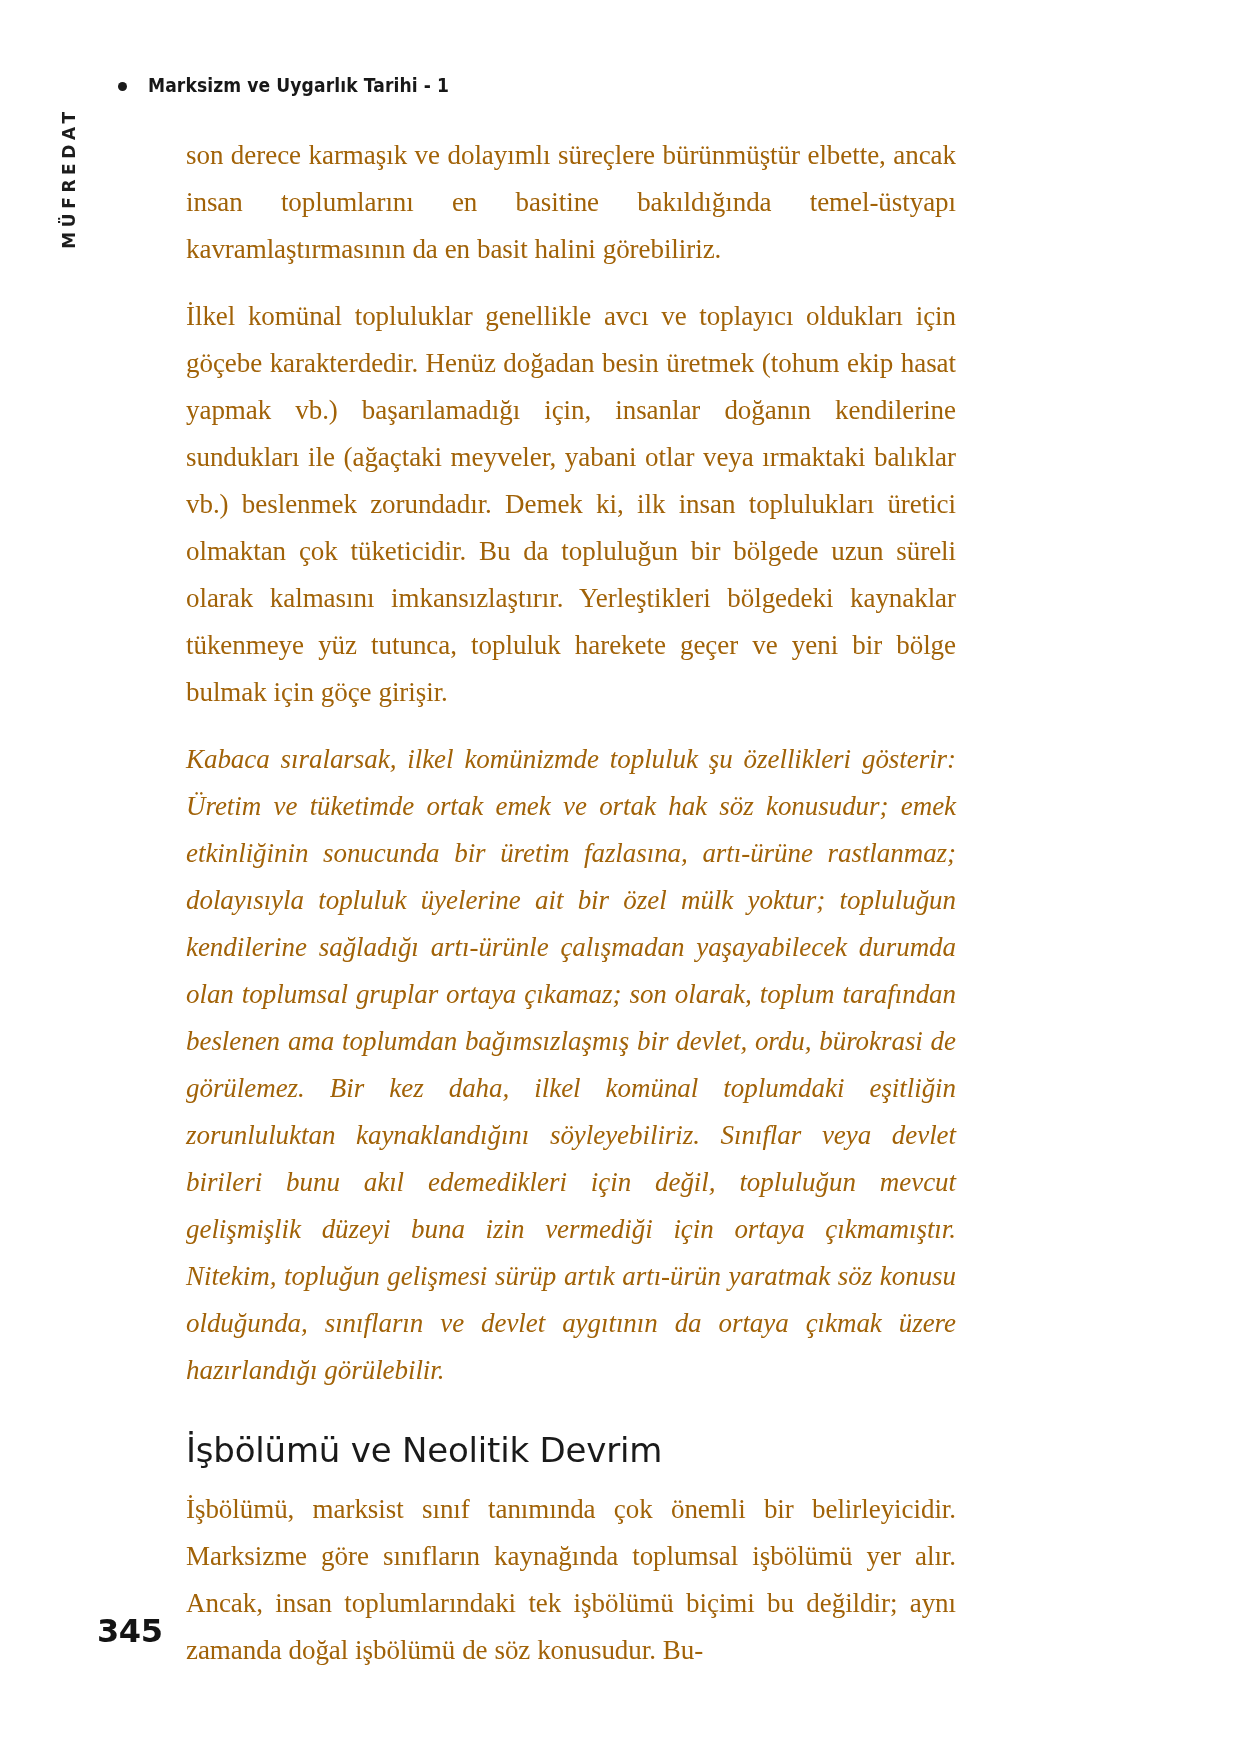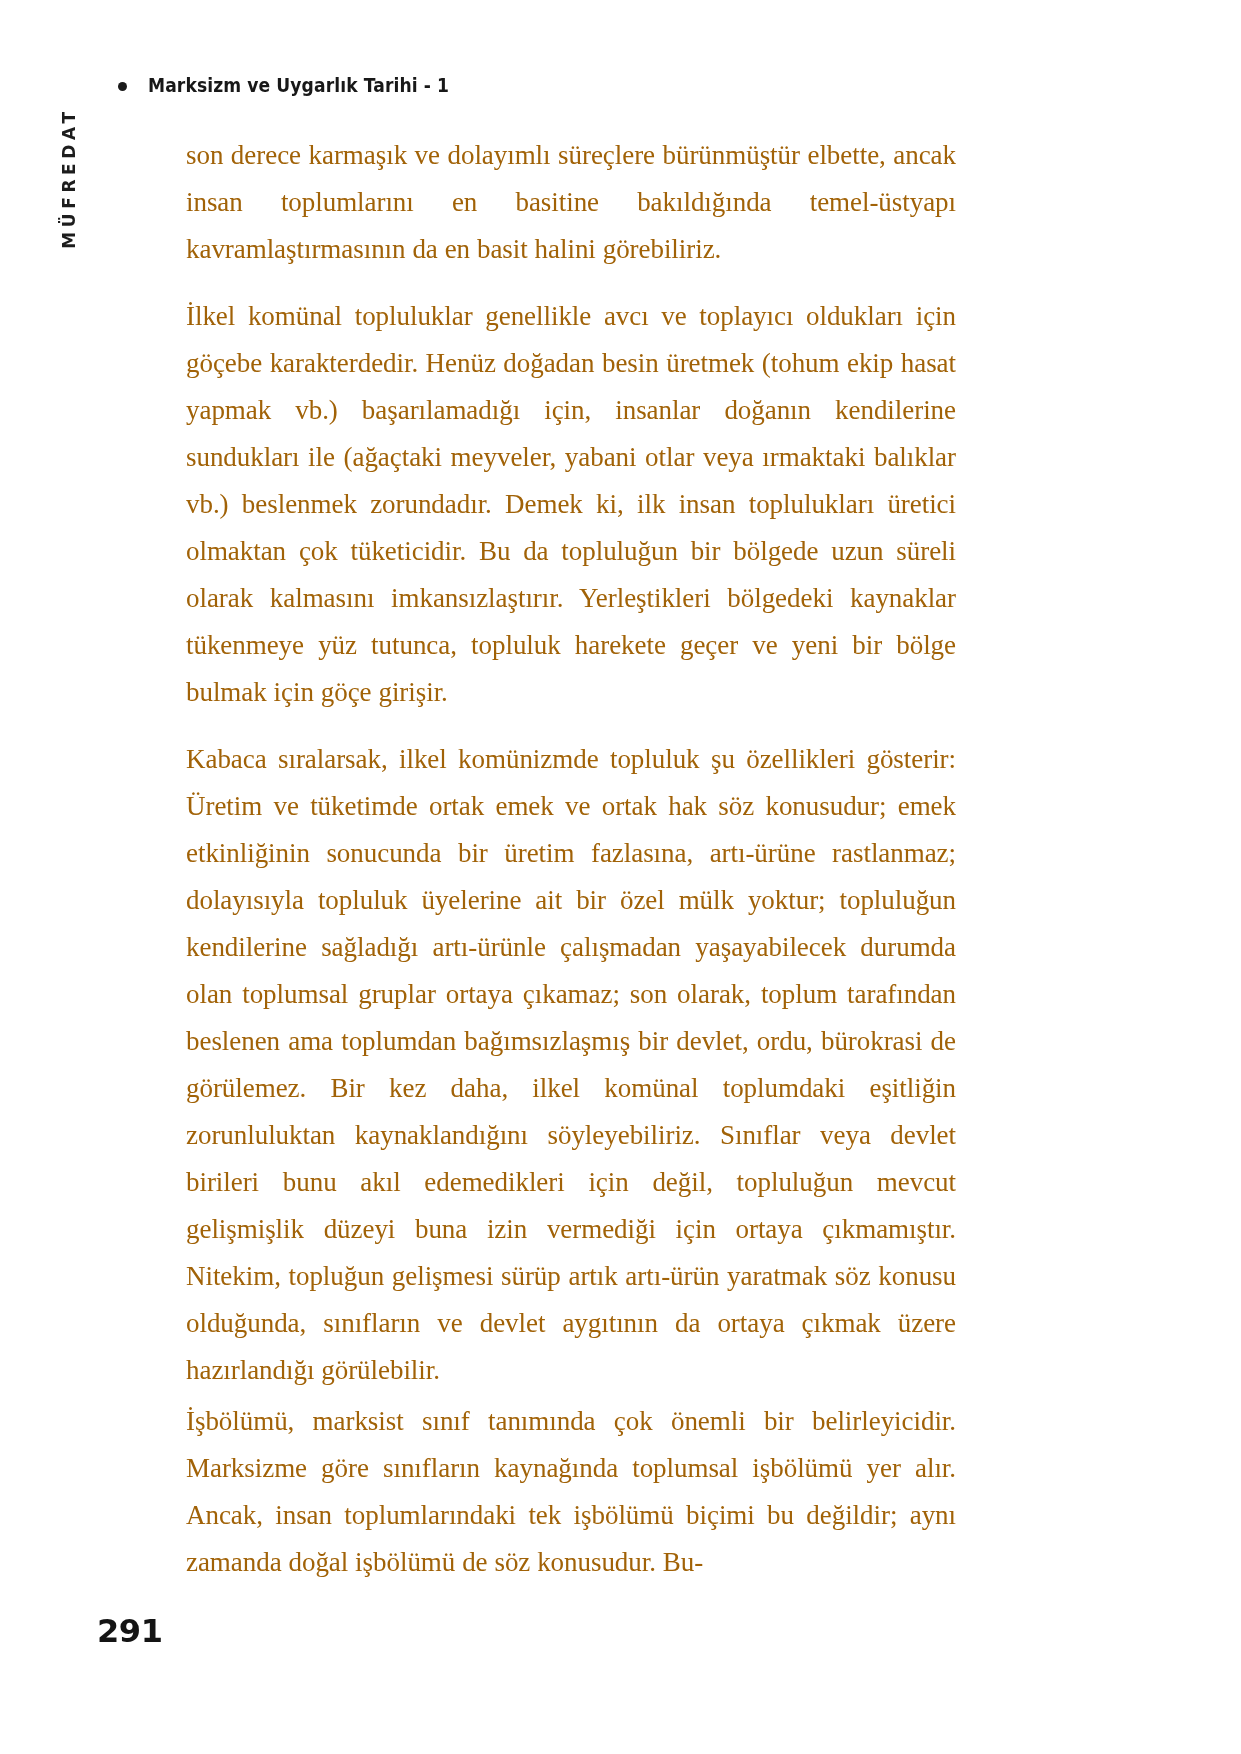--- a/index.html
+++ b/index.html
@@ -83,21 +83,22 @@
     text-justify: inter-word;
     letter-spacing: -0.05px;
     color: #a16207;
     hyphens: manual;
     word-spacing: 0.2px;
   }
   p.body-par:last-child {
     margin-bottom: 0;
   }
   p.tight {
-    margin-bottom: 4px;
+    margin-bottom: 15px;
+    font-style: italic;
   }
 
   h2.section-heading {
     font-family: "DejaVu Sans", "Liberation Sans", sans-serif;
     font-weight: 400;
     font-size: 34px;
     line-height: 44px;
     letter-spacing: -0.2px;
     color: #1a1a1a;
     margin: 34px 0 14px 0;
@@ -125,19 +126,20 @@
     <span class="header-title">Marksizm ve Uygarlık Tarihi - 1</span>
   </div>
 
   <div class="side-tab">MÜFREDAT</div>
 
   <div class="content">
     <p class="body-par">son derece karmaşık ve dolayımlı süreçlere bürünmüştür elbette, ancak insan toplumlarını en basitine bakıldığında temel-üstyapı kavramlaştırmasının da en basit halini görebiliriz.</p>
     <p class="body-par">İlkel komünal topluluklar genellikle avcı ve toplayıcı oldukları için göçebe karakterdedir. Henüz doğadan besin üretmek (tohum ekip hasat yapmak vb.) başarılamadığı için, insanlar doğanın kendilerine sundukları ile (ağaçtaki meyveler, yabani otlar veya ırmaktaki balıklar vb.) beslenmek zorundadır. Demek ki, ilk insan toplulukları üretici olmaktan çok tüketicidir. Bu da topluluğun bir bölgede uzun süreli olarak kalmasını imkansızlaştırır. Yerleştikleri bölgedeki kaynaklar tükenmeye yüz tutunca, topluluk harekete geçer ve yeni bir bölge bulmak için göçe girişir.</p>
     <p class="body-par tight">Kabaca sıralarsak, ilkel komünizmde topluluk şu özellikleri gösterir: Üretim ve tüketimde ortak emek ve ortak hak söz konusudur; emek etkinliğinin sonucunda bir üretim fazlasına, artı-ürüne rastlanmaz; dolayısıyla topluluk üyelerine ait bir özel mülk yoktur; topluluğun kendilerine sağladığı artı-ürünle çalışmadan yaşayabilecek durumda olan toplumsal gruplar ortaya çıkamaz; son olarak, toplum tarafından beslenen ama toplumdan bağımsızlaşmış bir devlet, ordu, bürokrasi de görülemez. Bir kez daha, ilkel komünal toplumdaki eşitliğin zorunluluktan kaynaklandığını söyleyebiliriz. Sınıflar veya devlet birileri bunu akıl edemedikleri için değil, topluluğun mevcut gelişmişlik düzeyi buna izin vermediği için ortaya çıkmamıştır. Nitekim, topluğun gelişmesi sürüp artık artı-ürün yaratmak söz konusu olduğunda, sınıfların ve devlet aygıtının da ortaya çıkmak üzere hazırlandığı görülebilir.</p>
 
+    <h2 class="section-heading">İşbölümü ve Neolitik Devrim</h2>
 
     <p class="body-par">İşbölümü, marksist sınıf tanımında çok önemli bir belirleyicidir. Marksizme göre sınıfların kaynağında toplumsal işbölümü yer alır. Ancak, insan toplumlarındaki tek işbölümü biçimi bu değildir; aynı zamanda doğal işbölümü de söz konusudur. Bu-</p>
   </div>
 
-  <div class="folio">291</div>
+  <div class="folio">345</div>
 
 </div>
 
 </body></html>

